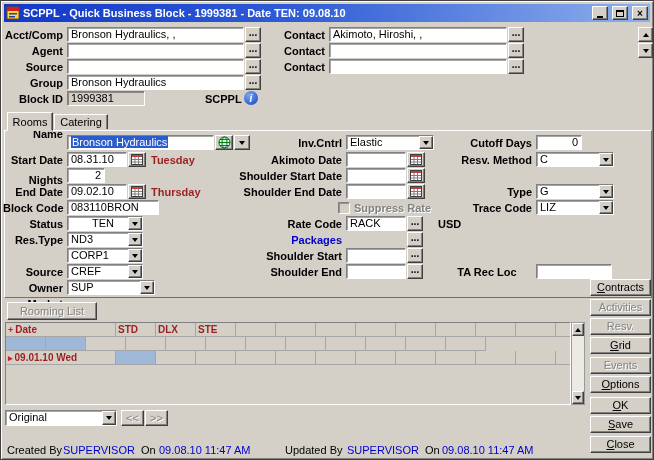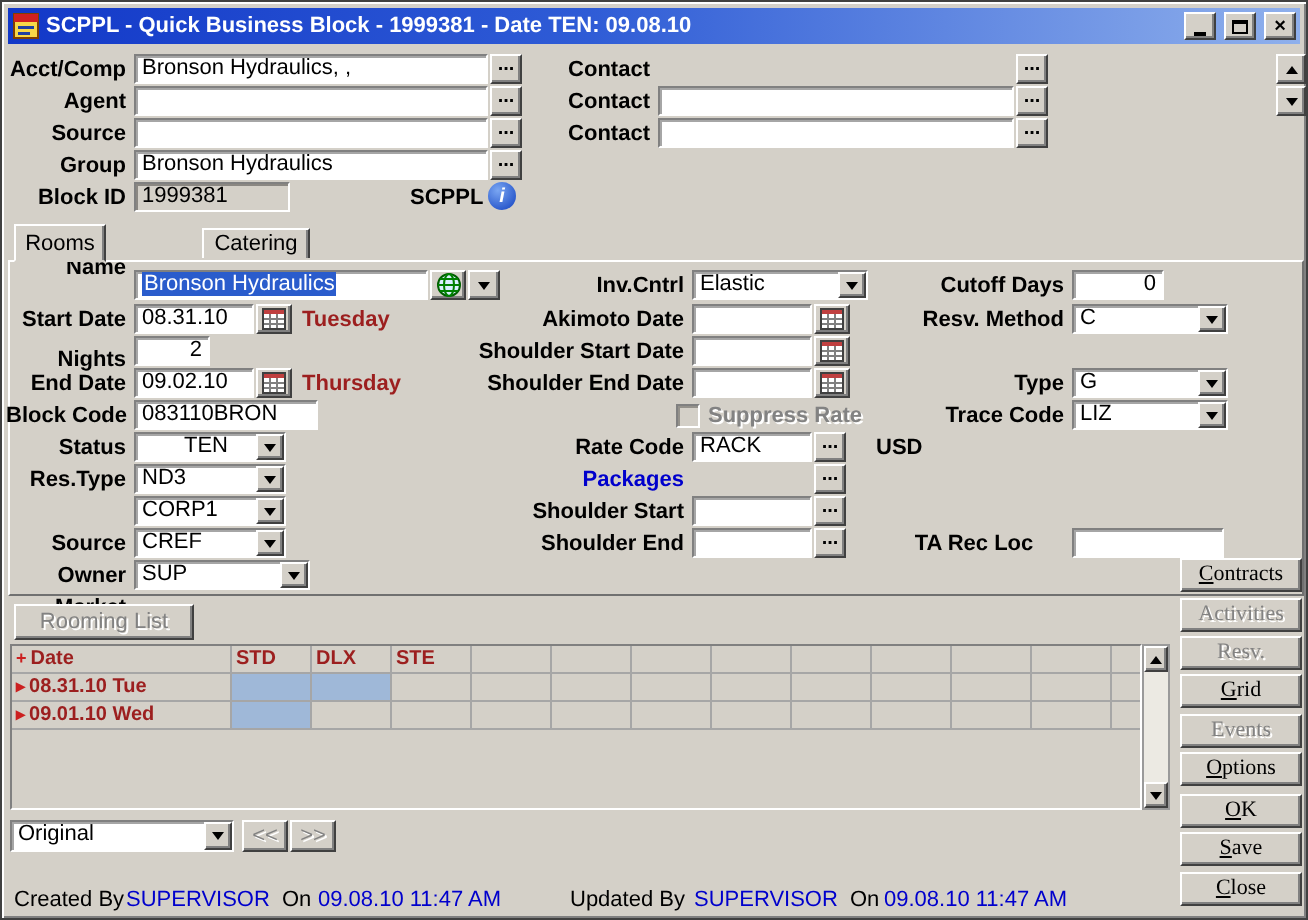--- a/index.html
+++ b/index.html
@@ -76,33 +76,33 @@
     display:flex; align-items:center; justify-content:center;
   }
 
   
   .tab {
     position:absolute; background:#d4d0c8; z-index:2;
     border:1px solid; border-color:#fff #404040 #d4d0c8 #fff;
     box-shadow: inset -1px 0 0 #808080;
     display:flex; align-items:center; justify-content:center;
   }
-  .tab.inactive { z-index:1; border-bottom:none;margin-left:47px; }
+  .tab.inactive { z-index:1; border-bottom:none; }
   .panel {
     position:absolute; background:#d4d0c8;
     border:1px solid; border-color:#fff #707070 #707070 #fff;
   }
   .sel { background:#2a5ccc; color:#fff; padding:0 1px; }
 
   
   .sbtn {
     position:absolute; left:589px; width:61px; height:17px; background:#d4d0c8;
     border:1px solid; border-color:#fff #404040 #404040 #fff;
     box-shadow: inset -1px -1px 0 #808080;
-    text-align:center; line-height:14px; cursor:default;font-family:Liberation Serif, serif;
+    text-align:center; line-height:14px; cursor:default;
   }
   .sbtn::first-letter { text-decoration:underline; }
   .sbtn.dis { color:#828282; text-shadow:1px 1px 0 #fff; }
   .sbtn.dis::first-letter { text-decoration:none; }
 
   
   .grid {
     position:absolute; left:4px; top:321px; width:566px; height:83px;
     background:#d4d0c8;
     border:1px solid; border-color:#808080 #fff #fff #808080;
@@ -146,20 +146,21 @@
     <span class="tb-btn">
         <span class="max-glyph"></span>
       </span>
     <span class="tb-btn">×</span>
   </div>
 
   <div class="lb r" style="left:2px;top:27px;width:60px;">Acct/Comp</div>
   <div class="in" style="left:66px;top:26px;width:177px;">Bronson Hydraulics, ,</div>
   <div class="btn3 el" style="left:244px;top:26px;">...</div>
   <div class="lb r" style="left:270px;top:27px;width:54px;">Contact</div>
+  <div class="in" style="left:328px;top:26px;width:178px;">Akimoto, Hiroshi, ,</div>
   <div class="btn3 el" style="left:507px;top:26px;">...</div>
   <div class="btn3" style="left:637px;top:26px;width:15px;height:15px;">
       <span class="tri-up"></span>
     </div>
 
   <div class="lb r" style="left:2px;top:43px;width:60px;">Agent</div>
   <div class="in" style="left:66px;top:42px;width:177px;"></div>
   <div class="btn3 el" style="left:244px;top:42px;">...</div>
   <div class="lb r" style="left:270px;top:43px;width:54px;">Contact</div>
   <div class="in" style="left:328px;top:42px;width:178px;"></div>
@@ -339,21 +340,20 @@
         <div class="gcell"></div>
         <div class="gcell"></div>
         <div class="gcell"></div>
         <div class="gcell"></div>
         <div class="gcell"></div>
         <div class="gcell"></div>
         <div class="gcell"></div>
         <div class="gcell"></div>
     </div>
     <div class="grow">
-      <div class="gcell gdate redtxt"><span class="mk">▸</span><span>08.31.10 Tue</span></div>
       <div class="gcell hl"></div>
       <div class="gcell hl"></div>
       <div class="gcell"></div>
       <div class="gcell"></div>
         <div class="gcell"></div>
         <div class="gcell"></div>
         <div class="gcell"></div>
         <div class="gcell"></div>
         <div class="gcell"></div>
         <div class="gcell"></div>

